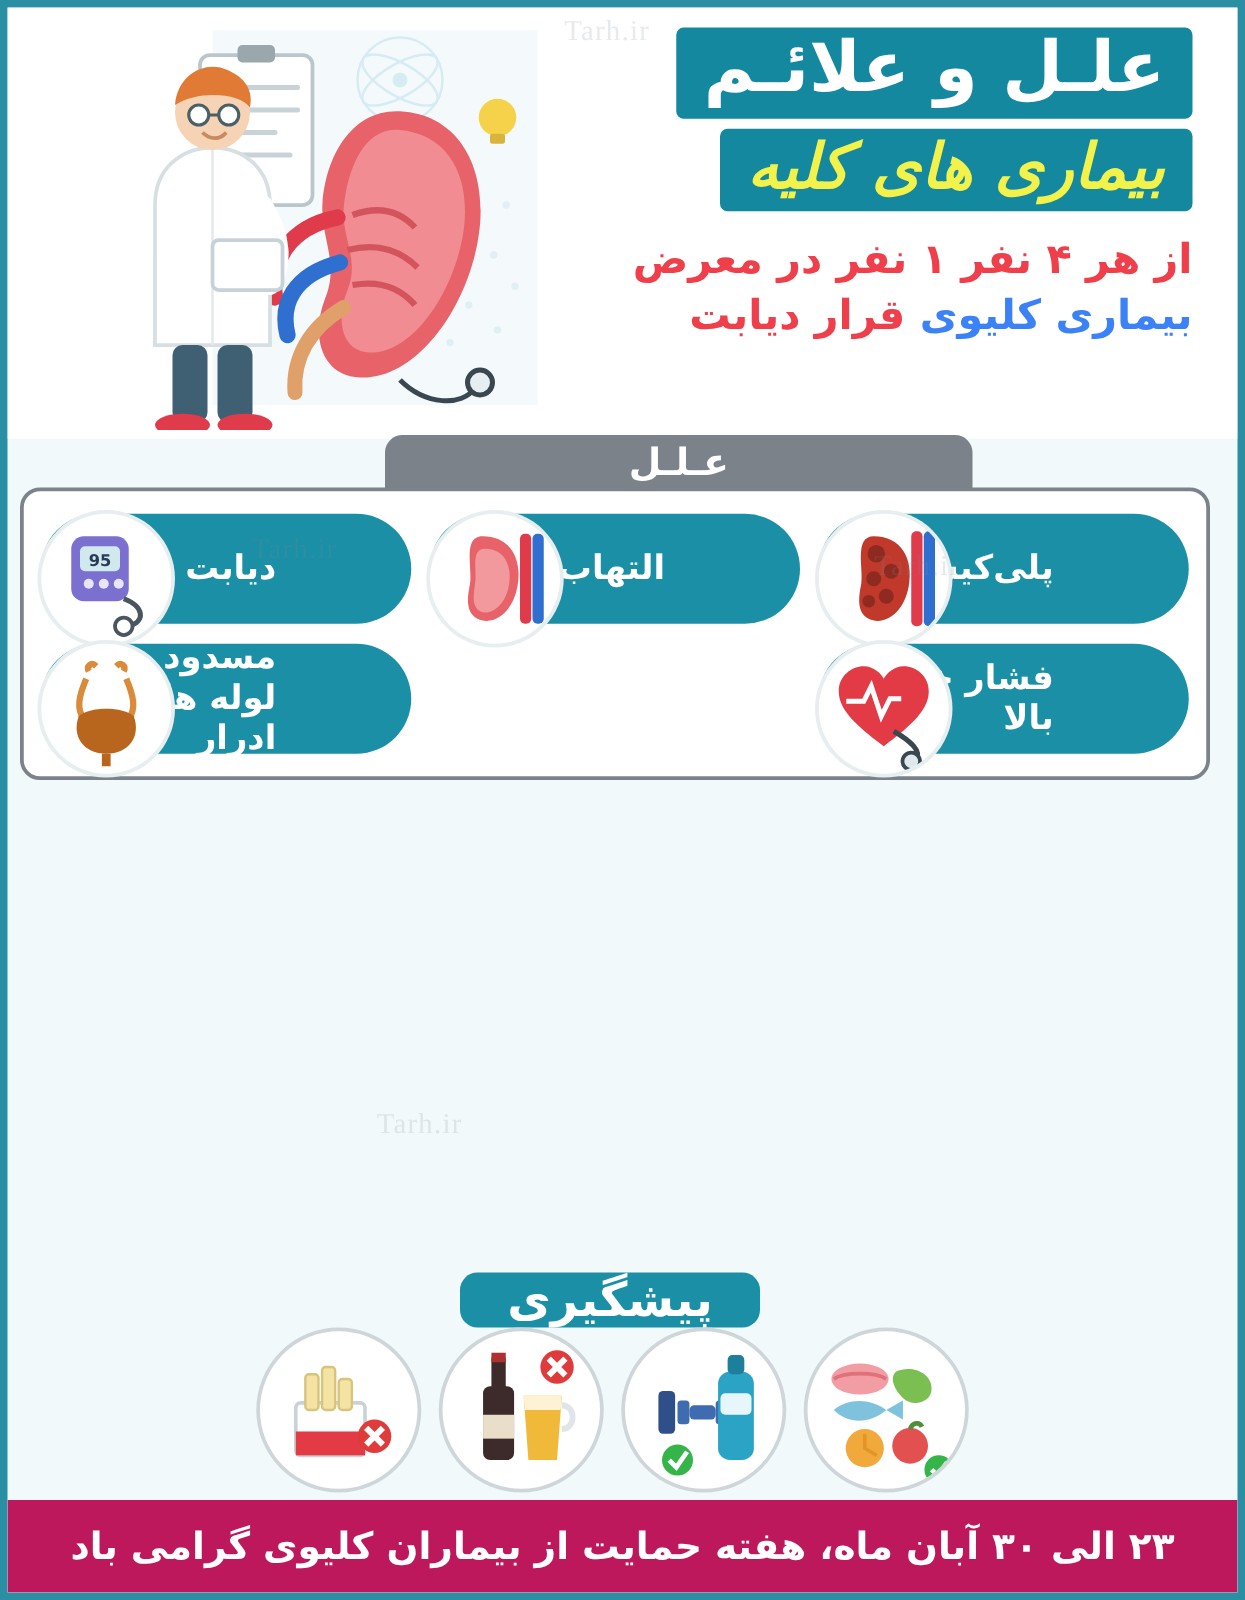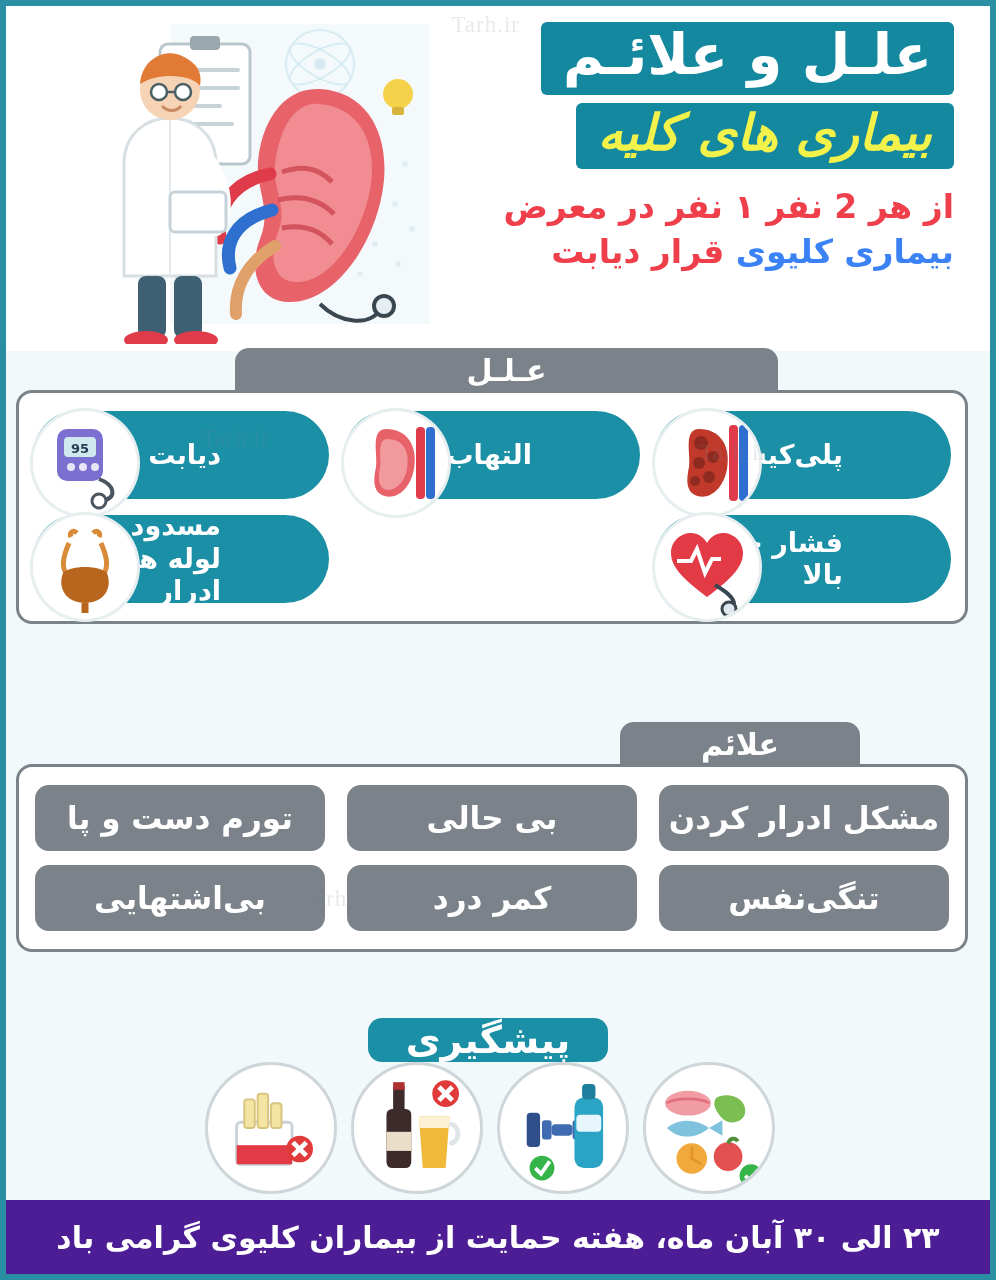--- a/index.html
+++ b/index.html
@@ -91,21 +91,21 @@
     letter-spacing: 3px;
   }
   .section-box {
     background: #ffffff;
     border: 3px solid #7b8289;
     border-radius: 16px;
   }
 
   
   #causes-wrap { position: absolute; top: 342px; right: 22px; width: 952px; }
-  #causes-tab { width: 543px; margin-right: 190px; }
+  #causes-tab { width: 470px; margin-right: 190px; }
   #causes-box { padding: 18px 14px 18px 14px; margin-top: -2px; }
   .pill-row { display: flex; flex-direction: row; justify-content: space-between; margin-bottom: 16px; }
   .pill-row:last-child { margin-bottom: 0; }
   .cause-pill {
     position: relative;
     width: 296px; height: 88px;
     background: #1a8fa5;
     border-radius: 54px;
     display: flex;
     align-items: center;
@@ -171,21 +171,21 @@
     position: relative;
     overflow: hidden;
     display: flex; align-items: center; justify-content: center;
   }
 
   
   #footer {
     position: absolute;
     left: 0; bottom: 0;
     width: 100%; height: 74px;
-    background: #4c1d95;
+    background: #be185d;
     color: #ffffff;
     display: flex; align-items: center; justify-content: center;
     font-size: 30px; font-weight: bold;
     direction: rtl;
   }
 </style>
 </head>
 <body>
 
 <div id="poster">
@@ -265,21 +265,21 @@
     </div>
 
     <div class="header-text">
       <div>
         <span class="title-line1">علـل و علائـم</span>
       </div>
       <div>
         <span class="title-line2">بیماری های کلیه</span>
       </div>
       <div class="subtitle">
-        <div>از هر 2 نفر ۱ نفر در معرض</div>
+        <div>از هر ۴ نفر ۱ نفر در معرض</div>
         <div>
           <span class="teal">بیماری کلیوی</span>
           <span>قرار دیابت</span>
         </div>
       </div>
     </div>
 
     <div class="watermark" style="right:470px; top:6px;">Tarh.ir</div>
   </div>
 
@@ -362,35 +362,20 @@
             </svg>
           </div>
           <span class="lbl">مسدود شدن
 لوله های ادرار</span>
         </div>
       </div>
     </div>
     <div class="watermark" style="right:200px; top:92px;">Tarh.ir</div>
   </div>
 
-  <div id="symp-wrap">
-    <div id="symp-tab" class="section-tab">علائم</div>
-    <div id="symp-box" class="section-box">
-      <div class="symp-row">
-        <div class="symp-pill">مشکل ادرار کردن</div>
-        <div class="symp-pill">بی حالی</div>
-        <div class="symp-pill">تورم دست و پا</div>
-      </div>
-      <div class="symp-row">
-        <div class="symp-pill">تنگی‌نفس</div>
-        <div class="symp-pill">کمر درد</div>
-        <div class="symp-pill">بی‌اشتهایی</div>
-      </div>
-    </div>
-  </div>
 
   <div class="watermark" style="right:720px; top:420px;">Tarh.ir</div>
   <div class="watermark" style="right:620px; top:880px;">Tarh.ir</div>
 
   <div id="prev-wrap">
     <div class="prev-label">پیشگیری</div>
 
     <div class="prev-icons">
       <div class="prev-circle">
         <svg viewBox="0 0 132 132" width="132" height="132">

